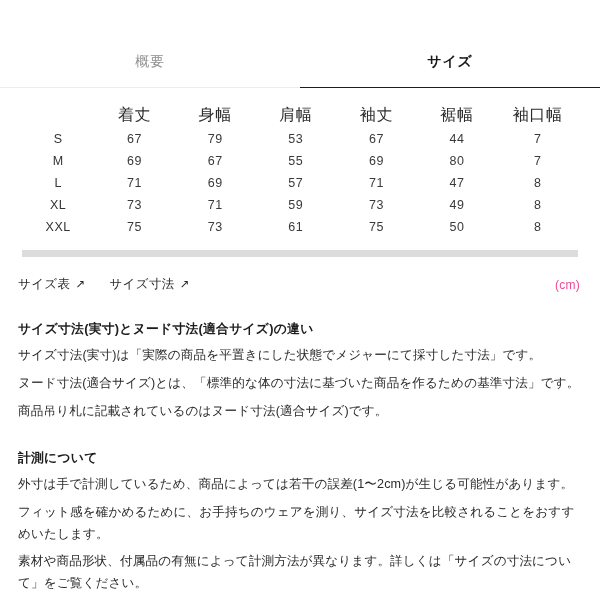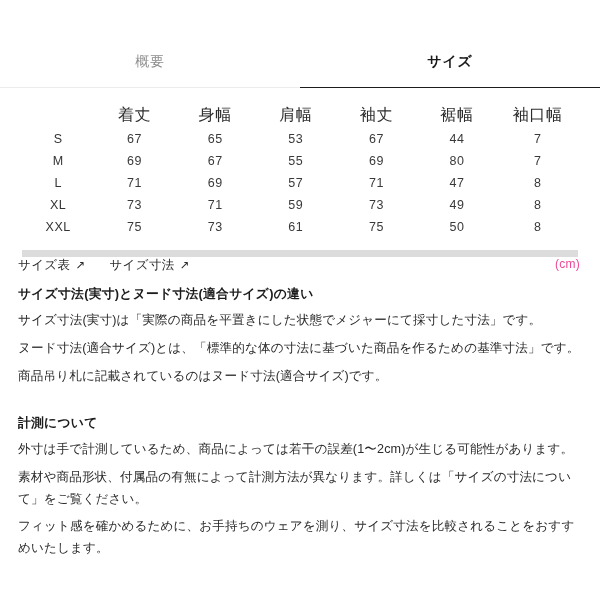--- a/index.html
+++ b/index.html
@@ -95,22 +95,23 @@
   .scrollbar-track {
     margin: 12px 22px 0 22px;
     height: 7px;
     background: #dcdcdc;
     border-radius: 0;
   }
 
   
   .link-row {
     display: flex;
-    align-items: flex-start;
+    align-items: center;
     padding: 0 20px 0 18px;
+    margin-top: 19px;
     box-sizing: border-box;
   }
   .link-item {
     font-size: 12.5px;
     color: #2a2a2a;
     margin-right: 24px;
     cursor: pointer;
     white-space: nowrap;
     letter-spacing: 0.03em;
   }
@@ -123,21 +124,21 @@
     margin-left: auto;
     font-size: 12px;
     color: #ec4899;
     letter-spacing: 0.02em;
   }
 
   
   .copy {
     padding: 0 18px 0 18px;
     box-sizing: border-box;
-    margin-top: 10px;
+    margin-top: 26px;
   }
   .copy h3 {
     font-size: 12.8px;
     font-weight: bold;
     color: #1c1c1c;
     margin: 0 0 7px 0;
     letter-spacing: 0.02em;
     line-height: 1.5;
   }
   .copy p {
@@ -174,21 +175,21 @@
           <th class="colh">肩幅</th>
           <th class="colh">袖丈</th>
           <th class="colh">裾幅</th>
           <th class="colh">袖口幅</th>
         </tr>
       </thead>
       <tbody>
         <tr>
           <td class="col-size">S</td>
           <td class="val">67</td>
-          <td class="val">65</td>
+          <td class="val">79</td>
           <td class="val">53</td>
           <td class="val">67</td>
           <td class="val">44</td>
           <td class="val">7</td>
         </tr>
         <tr>
           <td class="col-size">M</td>
           <td class="val">69</td>
           <td class="val">67</td>
           <td class="val">55</td>
@@ -242,17 +243,17 @@
   <div class="copy">
     <h3>サイズ寸法(実寸)とヌード寸法(適合サイズ)の違い</h3>
     <p>サイズ寸法(実寸)は「実際の商品を平置きにした状態でメジャーにて採寸した寸法」です。</p>
     <p>ヌード寸法(適合サイズ)とは、「標準的な体の寸法に基づいた商品を作るための基準寸法」です。</p>
     <p>商品吊り札に記載されているのはヌード寸法(適合サイズ)です。</p>
 
     <div class="block-gap"></div>
 
     <h3>計測について</h3>
     <p>外寸は手で計測しているため、商品によっては若干の誤差(1〜2cm)が生じる可能性があります。</p>
+    <p>フィット感を確かめるために、お手持ちのウェアを測り、サイズ寸法を比較されることをおすすめいたします。</p>
     <p>素材や商品形状、付属品の有無によって計測方法が異なります。詳しくは「サイズの寸法について」をご覧ください。</p>
-    <p>フィット感を確かめるために、お手持ちのウェアを測り、サイズ寸法を比較されることをおすすめいたします。</p>
   </div>
 
 </div>
 
 </body></html>

